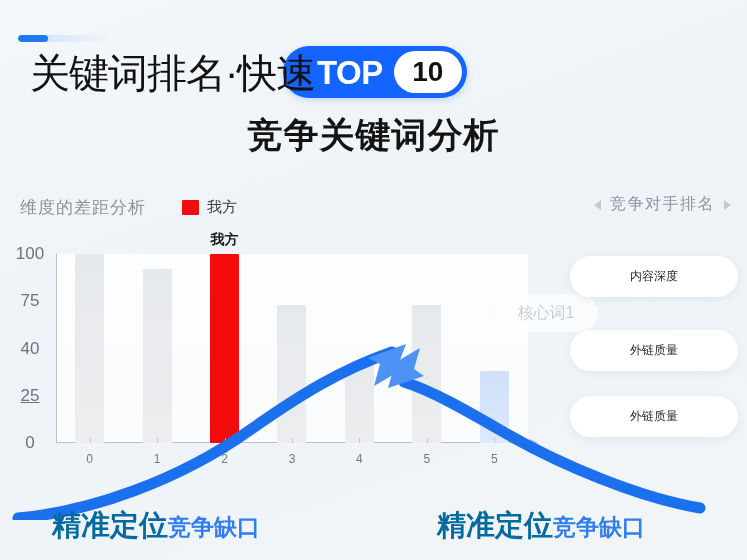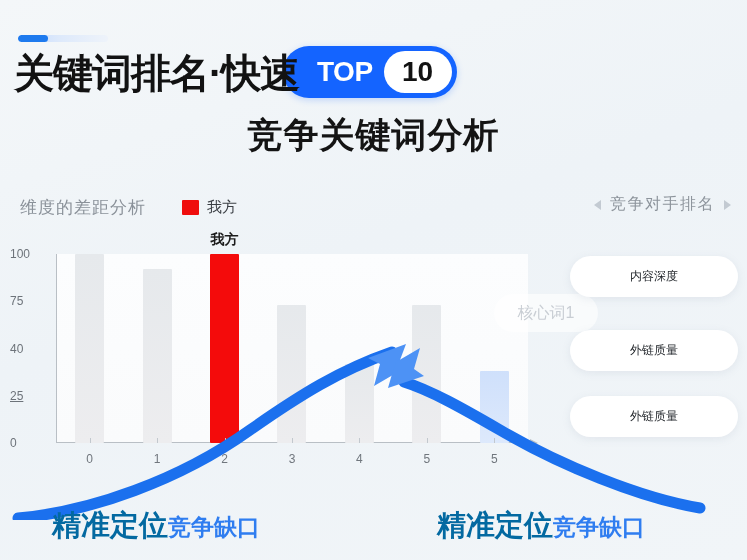--- a/index.html
+++ b/index.html
@@ -21,34 +21,34 @@
     position:absolute; left:0; top:0; height:100%; width:33%;
     border-radius:4px; background:#1e7aee;
   }
 
   
   .headline {
     position:absolute; left:14px; top:45px; height:56px;
     display:flex; align-items:center;
   }
   .headline-main {
-    font-size:40px; font-weight:bold; color:#121212;
+    font-size:40px; font-weight:normal; color:#121212;
     letter-spacing:-1px; line-height:1; white-space:nowrap;
-    position:relative; z-index:3;
+    position:relative; z-index:3;margin-left:16px;
   }
   .top-badge {
     position:absolute; left:283px; top:46px;
     height:52px; min-width:160px;
     background:#1464ff; border-radius:26px;
     display:flex; align-items:center; z-index:2;
     padding-left:34px; padding-right:5px;
     box-shadow:0 2px 7px rgba(20,100,255,.22);
   }
   .top-badge-text {
-    color:#ffffff; font-size:28px; font-weight:bold;
+    color:#ffffff; font-size:33px; font-weight:bold;
     letter-spacing:-.5px; line-height:1;
   }
   .top-badge-circle {
     margin-left:11px; width:68px; height:42px;
     background:#ffffff; border-radius:21px;
     display:flex; align-items:center; justify-content:center;
   }
   .top-badge-num {
     color:#121212; font-size:28px; font-weight:bold; line-height:1;
   }
@@ -101,22 +101,22 @@
   .axis-x {
     position:absolute; left:46px; right:10px; bottom:33px;
     height:1px; background:#b9bfc5;
   }
   .axis-x-arrow {
     position:absolute; right:2px; bottom:29px;
     width:0;height:0;border-top:4px solid transparent;
     border-bottom:4px solid transparent;border-left:8px solid #b9bfc5;
   }
   .ytick {
-    position:absolute; left:0; width:40px; text-align:left;
-    font-size:12px; color:#6d737a; transform:translateY(-50%);
+    position:absolute; left:0; width:40px; text-align:center;
+    font-size:17px; color:#6d737a; transform:translateY(-50%);
   }
   .bars {
     position:absolute; left:46px; right:12px; bottom:33px; top:8px;
     display:flex; align-items:flex-end;
   }
   .bar-slot {
     flex:1 1 0; height:100%; position:relative;
     display:flex; align-items:flex-end; justify-content:center;
   }
   .bar { width:43%; border-radius:1px; position:relative; }

